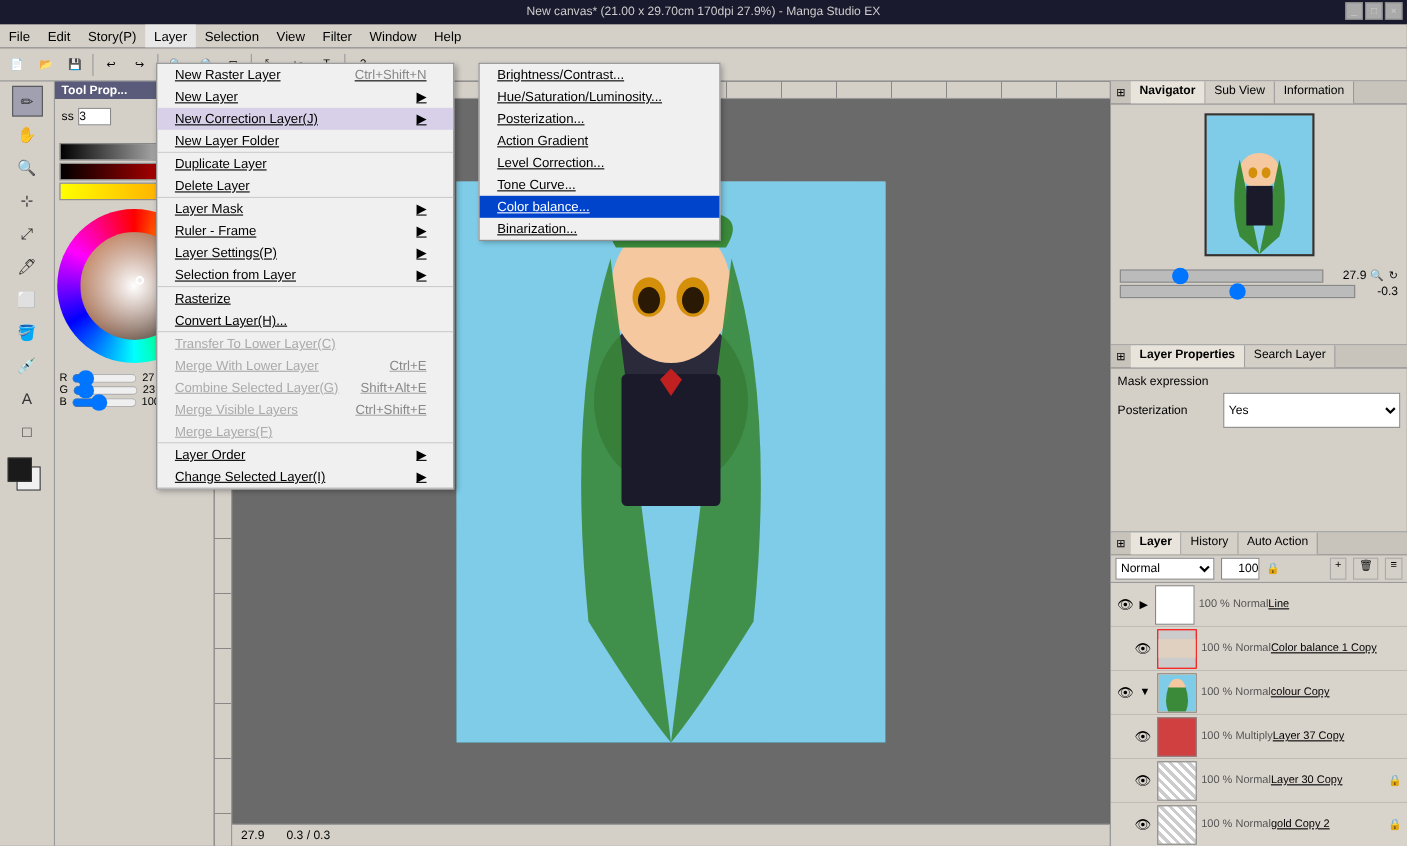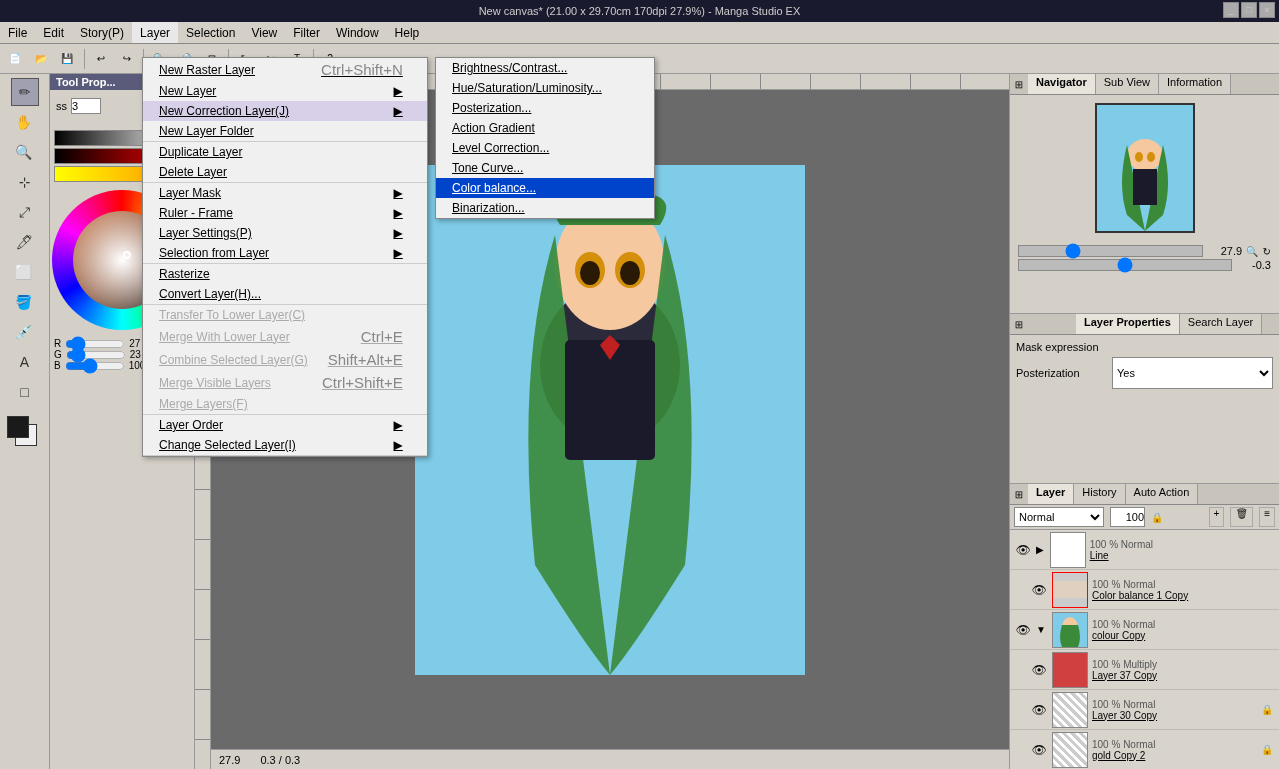--- a/index.html
+++ b/index.html
@@ -154,21 +154,21 @@
     #layer-props {
       height: 170px; border-bottom: 1px solid #999; padding: 6px;
     }
     #layer-props-tabs {
       display: flex; background: #c8c4bc; border-bottom: 1px solid #888; margin: -6px -6px 6px;
     }
     .lp-tab {
       padding: 2px 8px; font-size: 11px; cursor: pointer;
       border-right: 1px solid #999; background: #d4d0c8;
     }
-    .lp-tab.active { background: #e8e4dc; font-weight: bold; margin-left: 48px; }
+    .lp-tab.active { background: #e8e4dc; font-weight: bold; }
     .lp-row {
       display: flex; align-items: center; gap: 6px; margin-bottom: 4px; font-size: 11px;
     }
     .lp-label { width: 90px; }
     .lp-select {
       flex: 1; height: 32px; font-size: 11px; background: #fff; border: 1px solid #888;
     }
 
     
     #layers-panel {
@@ -208,21 +208,21 @@
     .layer-eye {
       width: 18px; height: 18px; display: flex; align-items: center; justify-content: center;
       font-size: 12px; cursor: pointer;
     }
     .layer-thumb {
       width: 36px; height: 36px; border: 1px solid #888;
       background: #eee; flex-shrink: 0; display: flex; align-items: center; justify-content: center;
       overflow: hidden; font-size: 8px;
     }
     .layer-info {
-      flex: 1; display: flex; flex-direction: column; font-size: 10px;
+      flex: 1; display: flex; font-size: 10px;
     }
     .layer-blend { color: #555; }
     .layer-name { font-weight: normal; text-decoration: underline; }
     .layer-lock {
       width: 14px; height: 14px; font-size: 10px;
       display: flex; align-items: center; justify-content: center;
     }
 
     
     #layer-menu {
@@ -235,21 +235,21 @@
     .menu-entry {
       padding: 3px 24px 3px 16px;
       cursor: pointer; font-size: 12px; color: #000;
       display: flex; align-items: center; justify-content: space-between;
       white-space: nowrap;
       text-decoration: underline;
     }
     .menu-entry.disabled { color: #aaa; cursor: default; }
     .menu-entry.highlighted { background: #0044cc; color: #fff; }
     .menu-arrow { margin-left: 8px; }
-    .menu-shortcut { color: #888; font-size: 15px; margin-left: 20px; }
+    .menu-shortcut { color: #888; font-size: 12px; margin-left: 20px; }
 
     
     #correction-submenu {
       position: absolute; top: 57px; left: 435px;
       background: #f0f0f0; border: 1px solid #888;
       min-width: 220px; z-index: 1001;
       box-shadow: 2px 2px 5px rgba(0,0,0,0.3);
     }
 
     

